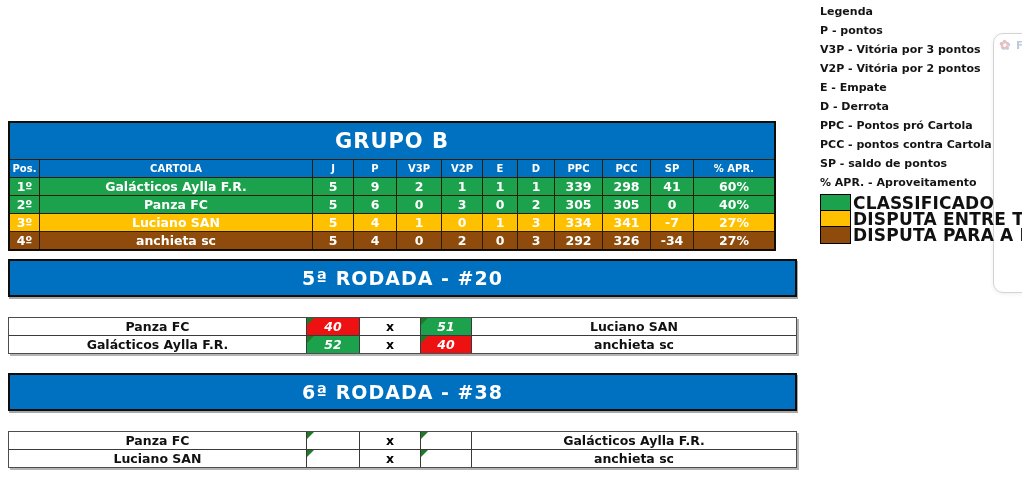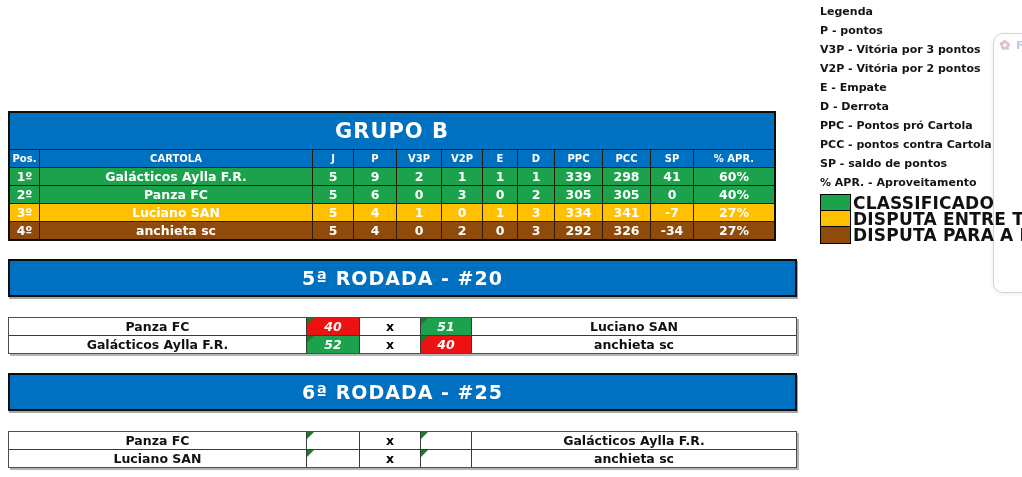--- a/index.html
+++ b/index.html
@@ -1,20 +1,20 @@
 <!DOCTYPE html>
 <html style="--blue: #0070C0; --green: #1CA24C; --yellow: #FFC000; --brown: #8E4B0B; --red: #EE1111;"><head>
 <meta charset="utf-8">
 <style>
   html,body{margin:0;padding:0;background:#fff;}
   #stage{position:relative;width:1022px;height:477px;overflow:hidden;background:#fff;
          font-family:"DejaVu Sans","Liberation Sans",sans-serif;}
 
   
-  .standings{position:absolute;left:8px;top:111px;width:764px;border:2px solid #120d02;background:#ec4899;}
+  .standings{position:absolute;left:8px;top:121px;width:764px;border:2px solid #120d02;background:#ec4899;}
   .standings-title{height:36px;background:var(--blue);color:#fff;font-size:21px;font-weight:bold;
                    letter-spacing:1px;display:flex;align-items:center;justify-content:center;}
   .standings-grid{display:grid;grid-template-columns:29px 272px 40px 42px 44px 40px 34px 36px 47px 47px 42px auto;
                   gap:1px;background:#2a1d05;border-top:1px solid #2a1d05;}
   .standings-grid .row{display:contents;}
   .scell{height:17px;display:flex;align-items:center;justify-content:center;
          color:#fff;font-weight:bold;font-size:12.5px;white-space:nowrap;overflow:hidden;}
   .hcell{background:var(--blue);font-size:10px;}
   .classificado .scell{background:var(--green);}
   .terceiros   .scell{background:var(--yellow);}
@@ -106,21 +106,21 @@
       <span>5ª RODADA - #20</span>
     </div>
     <div class="matches">
         <div class="row"><div class="mcell">Panza FC</div><div class="mcell score loss">40</div><div class="mcell sep">x</div><div class="mcell score win">51</div><div class="mcell">Luciano SAN</div></div>
         <div class="row"><div class="mcell">Galácticos Aylla F.R.</div><div class="mcell score win">52</div><div class="mcell sep">x</div><div class="mcell score loss">40</div><div class="mcell">anchieta sc</div></div>
       </div>
   </div>
 
   <div class="round r1">
     <div class="banner">
-      <span>6ª RODADA - #25</span>
+      <span>6ª RODADA - #38</span>
     </div>
     <div class="matches">
         <div class="row"><div class="mcell">Panza FC</div><div class="mcell score none"></div><div class="mcell sep">x</div><div class="mcell score none"></div><div class="mcell">Galácticos Aylla F.R.</div></div>
         <div class="row"><div class="mcell">Luciano SAN</div><div class="mcell score none"></div><div class="mcell sep">x</div><div class="mcell score none"></div><div class="mcell">anchieta sc</div></div>
       </div>
   </div>
 
 </div>
 
 </body></html>

